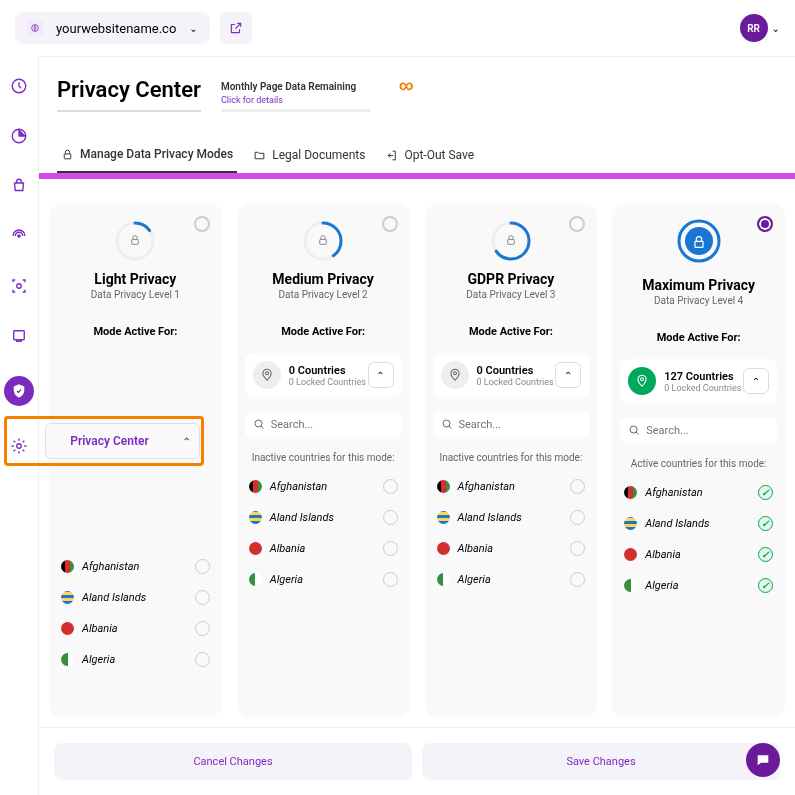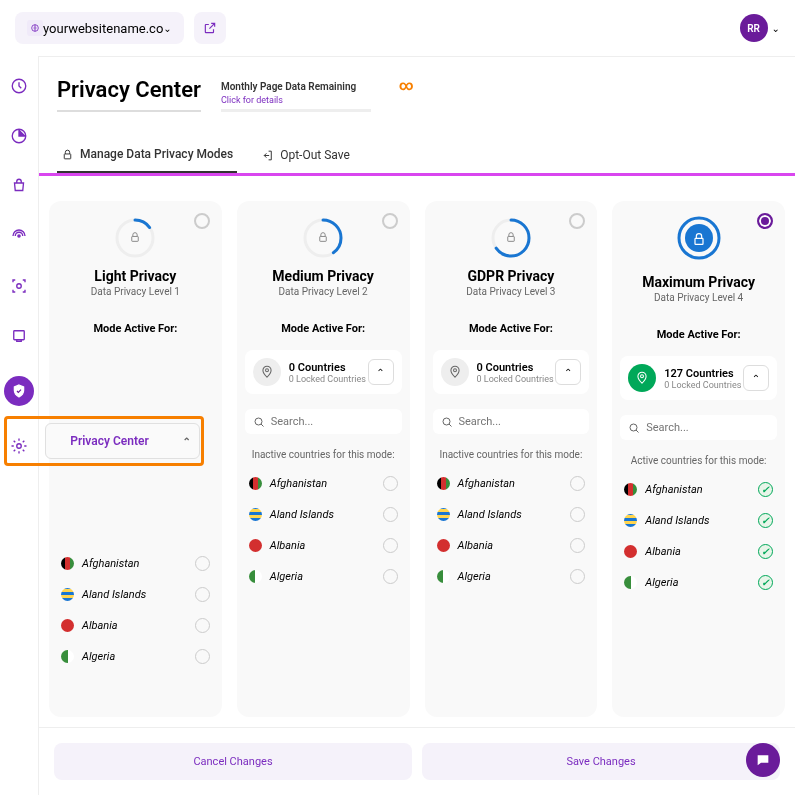--- a/index.html
+++ b/index.html
@@ -1,19 +1,19 @@
 <!DOCTYPE html>
 <html><head>
   <meta charset="utf-8">
   <style>
     * { margin: 0; padding: 0; box-sizing: border-box; font-family: -apple-system, BlinkMacSystemFont, 'Segoe UI', Roboto, sans-serif; }
     body { width: 795px; height: 795px; background: #fff; overflow: hidden; position: relative; }
     
     .topbar { display: flex; align-items: center; padding: 12px 15px; gap: 10px; }
-    .site-select { background: #f5f2fa; border-radius: 8px; padding: 8px 12px; display: flex; align-items: center; gap: 0; font-size: 13px; min-width: 150px; }
+    .site-select { background: #f5f2fa; border-radius: 8px; padding: 8px 12px; display: flex; align-items: center; gap: 13px; font-size: 13px; min-width: 150px; }
     .site-icon-box { width: 16px; height: 16px; border-radius: 3px; background: #f0eaf9; display: flex; align-items: center; justify-content: center; }
     .site-icon-box svg { width: 10px; height: 10px; }
     .chev { margin-left: auto; font-size: 10px; }
     .external-btn { background: #f5f2fa; border-radius: 8px; width: 32px; height: 32px; display: flex; align-items: center; justify-content: center; }
     .external-btn svg { width: 14px; height: 14px; stroke: #7b2cbf; fill: none; stroke-width: 2; }
     .avatar-wrap { margin-left: auto; display: flex; align-items: center; gap: 4px; }
     .avatar { width: 28px; height: 28px; border-radius: 50%; background: #6a1b9a; color: #fff; font-size: 10px; font-weight: 600; display: flex; align-items: center; justify-content: center; }
     
     .main-wrap { display: flex; height: calc(100% - 56px); }
     
@@ -30,21 +30,21 @@
     .content { flex: 1; border-left: 1px solid #eee; border-top: 1px solid #eee; overflow: hidden; display: flex; flex-direction: column; }
     
     .pg-head { padding: 20px 18px 0; display: flex; align-items: flex-start; gap: 20px; }
     .pg-title { font-size: 22px; font-weight: 600; border-bottom: 2px solid #ddd; padding-bottom: 8px; }
     .quota { font-size: 10px; }
     .quota-label { font-weight: 600; color: #333; }
     .quota-link { color: #7b2cbf; font-size: 9px; margin-top: 2px; display: block; }
     .quota-inf { color: #f77f00; font-weight: 700; margin-left: 40px; font-size: 14px; display: inline-block; }
     .quota-bar { width: 150px; height: 3px; background: #eee; margin-top: 4px; }
     
-    .tabs { display: flex; gap: 20px; border-bottom: 3px solid #d946ef; margin-top: 25px; padding: 0 18px; }
+    .tabs { display: flex; gap: 12px; border-bottom: 6px solid #d946ef; margin-top: 25px; padding: 0 18px; }
     .tab { display: flex; align-items: center; gap: 6px; padding: 10px 4px; font-size: 12px; color: #333; cursor: pointer; }
     .tab.active { border-bottom: 2px solid #333; font-weight: 500; }
     .tab svg { width: 13px; height: 13px; stroke: #333; fill: none; stroke-width: 1.8; }
     
     .cards { display: flex; gap: 15px; padding: 25px 10px 10px; overflow: hidden; flex: 1; }
     .card { flex: 1; background: #f9f9f9; border-radius: 12px; padding: 15px 8px; position: relative; display: flex; flex-direction: column; min-width: 0; }
     .radio { position: absolute; top: 12px; right: 12px; width: 16px; height: 16px; border: 2px solid #ccc; border-radius: 50%; }
     .radio.sel { border-color: #6a1b9a; background: #6a1b9a; box-shadow: inset 0 0 0 2px #fff; }
     
     .mode-hdr { text-align: center; }
@@ -62,21 +62,21 @@
     .ctry-row { display: flex; align-items: center; gap: 8px; background: #fff; border-radius: 8px; padding: 8px; margin-top: 15px; }
     .ctry-ico { width: 28px; height: 28px; border-radius: 50%; background: #eee; display: flex; align-items: center; justify-content: center; flex-shrink: 0; }
     .ctry-ico svg { width: 14px; height: 14px; stroke: #666; fill: none; stroke-width: 1.8; }
     .ctry-ico.green { background: #00a859; }
     .ctry-ico.green svg { stroke: #fff; }
     .ctry-txt { flex: 1; min-width: 0; }
     .ctry-num { font-size: 11px; font-weight: 600; white-space: nowrap; }
     .ctry-lock { font-size: 9px; color: #888; white-space: nowrap; }
     .expand { width: 26px; height: 26px; border: 1px solid #ddd; border-radius: 6px; display: flex; align-items: center; justify-content: center; font-size: 10px; flex-shrink: 0; }
     
-    .srch { display: flex; align-items: center; gap: 6px; background: #fff; border-radius: 6px; padding: 6px 8px; margin-top: 15px; }
+    .srch { display: flex; align-items: flex-start; gap: 6px; background: #fff; border-radius: 6px; padding: 6px 8px; margin-top: 15px; }
     .srch svg { width: 12px; height: 12px; stroke: #666; fill: none; stroke-width: 2; }
     .srch input { border: none; outline: none; font-size: 11px; flex: 1; min-width: 0; }
     
     .list-lbl { font-size: 10px; color: #666; text-align: center; margin-top: 15px; }
     .clist { margin-top: 8px; font-style: italic; }
     .citem { display: flex; align-items: center; gap: 8px; padding: 8px 4px; }
     .flag { width: 13px; height: 13px; border-radius: 50%; flex-shrink: 0; }
     .flag.af { background: linear-gradient(to right, #000 33%, #d32f2f 33% 66%, #388e3c 66%); }
     .flag.ax { background: repeating-linear-gradient(0deg, #1976d2 0 3px, #ffd54f 3px 6px); position: relative; overflow: hidden; }
     .flag.al { background: #d32f2f; }
@@ -189,20 +189,26 @@
     <div class="tabs">
       <div class="tab active">
         <svg viewBox="0 0 24 24">
             <rect x="6" y="11" width="12" height="9" rx="1"></rect>
             <path d="M8 11V8a4 4 0 018 0v3"></path>
           </svg>
         <span>Manage Data Privacy Modes</span>
       </div>
       <div class="tab">
         <svg viewBox="0 0 24 24">
+            <path d="M4 6h5l2 2h9v10H4z"></path>
+          </svg>
+        <span>Legal Documents</span>
+      </div>
+      <div class="tab">
+        <svg viewBox="0 0 24 24">
             <path d="M14 4h5v16h-5M10 8l-4 4 4 4M6 12h9"></path>
           </svg>
         <span>Opt-Out Save</span>
       </div>
     </div>
 
     <div class="cards" id="cards">
         <div class="card first">
           <div class="radio "></div>
           <div class="mode-hdr">

